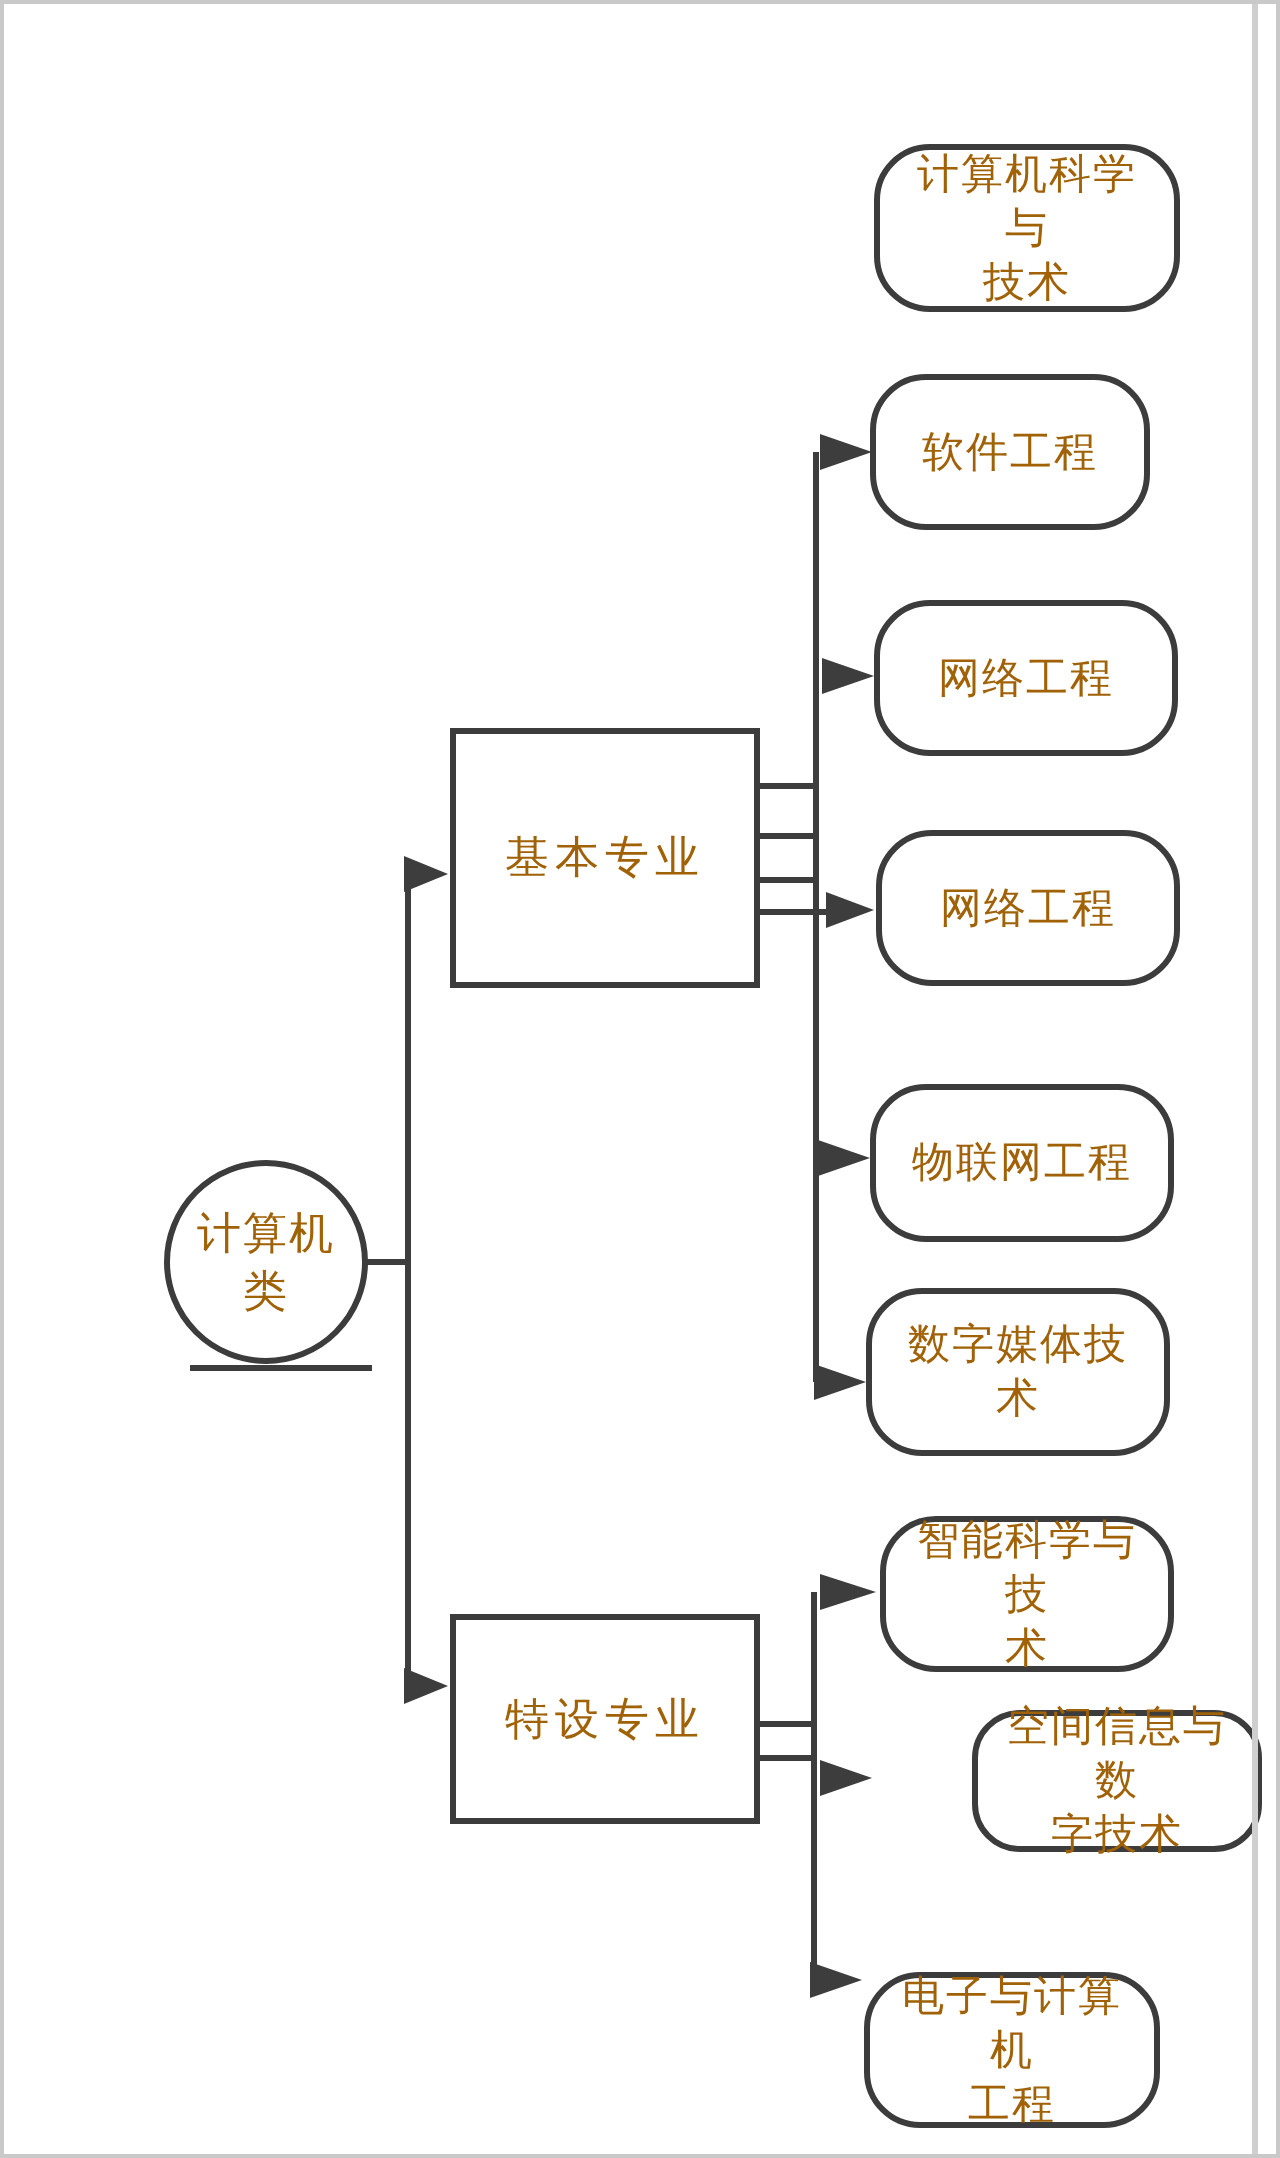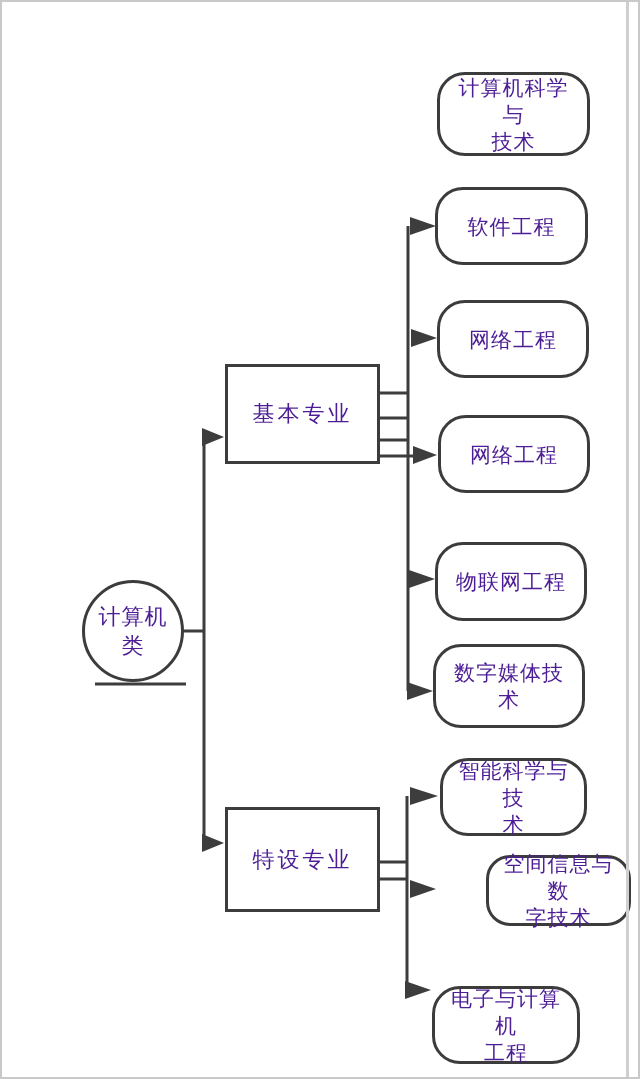--- a/index.html
+++ b/index.html
@@ -19,21 +19,21 @@
   .right-rule {
     position:absolute; top:0; left:626px;
     width:3px; height:1079px;
     background:#cfcfcf;
   }
   svg.connectors { position:absolute; left:0; top:0; }
   .node {
     position:absolute;
     display:flex; align-items:center; justify-content:center;
     text-align:center;
-    color:#4c1d95;
+    color:#a16207;
     background:#ffffff;
     border:3px solid #3c3c3c;
     box-sizing:border-box;
     white-space:pre-line;
   }
   .leaf {
     border-radius:28px;
     font-size:21px;
     line-height:27px;
     letter-spacing:1px;
@@ -85,34 +85,34 @@
       <polygon points="410,880 410,898 436,889"></polygon>
       <polygon points="405,981 405,999 431,990"></polygon>
     </g>
   </svg>
 
   <div class="node circle-node" style="left:82px; top:580px; width:102px; height:102px;">
     <span>计算机
 类</span>
   </div>
 
-  <div class="node group-box" style="left:225px; top:364px; width:155px; height:100px;">
+  <div class="node group-box" style="left:225px; top:364px; width:155px; height:130px;">
     <span>基本专业</span>
   </div>
 
   <div class="node group-box" style="left:225px; top:807px; width:155px; height:105px;justify-content:center;">
     <span>特设专业</span>
   </div>
 
   <div class="node leaf" style="left:437px; top:72px; width:153px; height:84px;">
     <span>计算机科学与
 技术</span>
   </div>
 
-  <div class="node leaf" style="left:435px; top:187px; width:153px; height:78px;">
+  <div class="node leaf" style="left:435px; top:187px; width:140px; height:78px;">
     <span>软件工程</span>
   </div>
 
   <div class="node leaf" style="left:437px; top:300px; width:152px; height:78px;">
     <span>网络工程</span>
   </div>
 
   <div class="node leaf" style="left:438px; top:415px; width:152px; height:78px;">
     <span>网络工程</span>
   </div>

